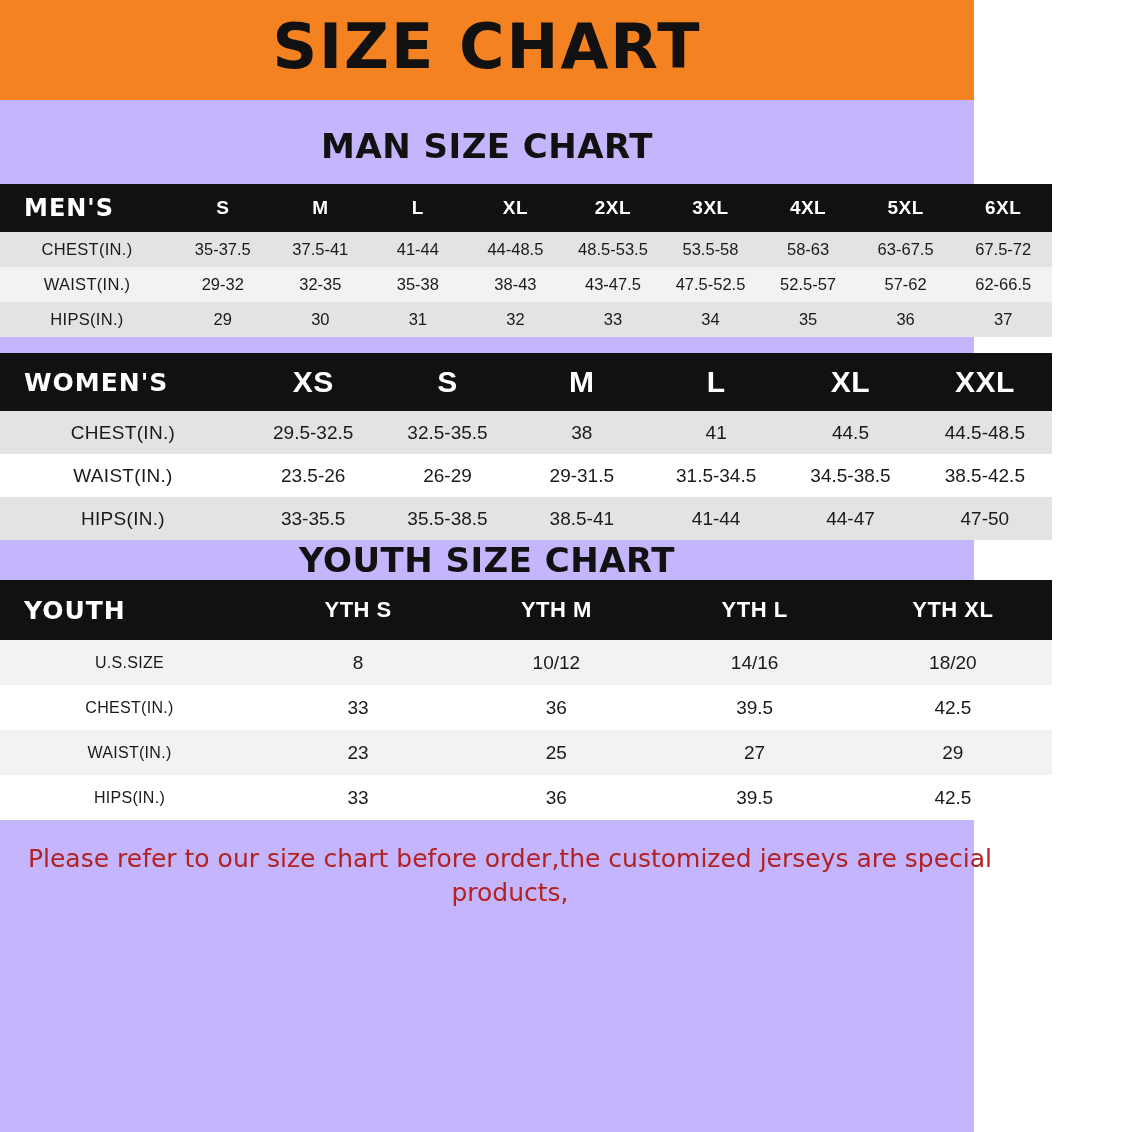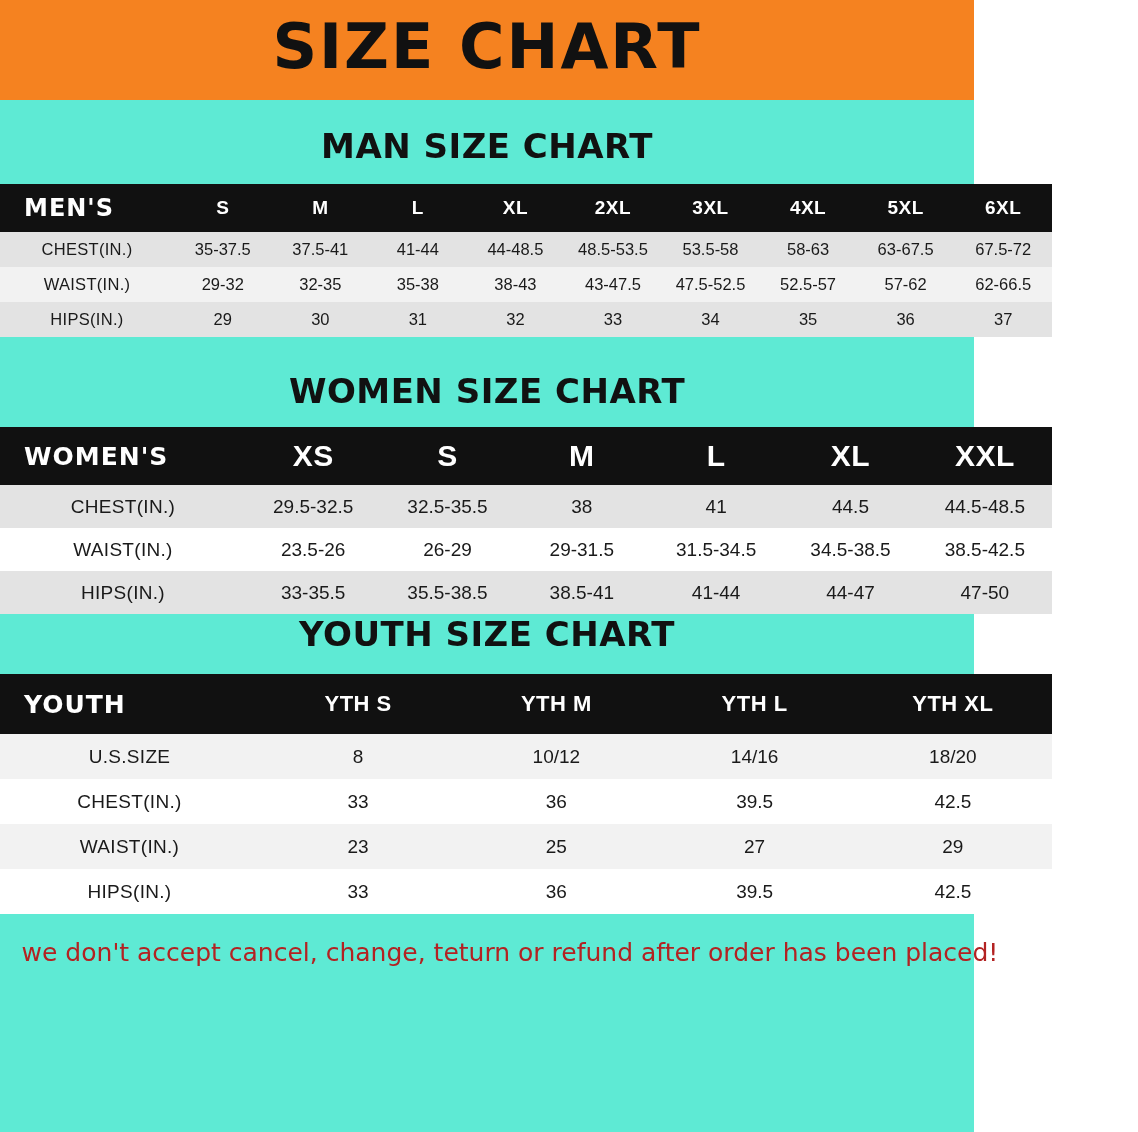--- a/index.html
+++ b/index.html
@@ -10,21 +10,21 @@
     width: 1138px;
     height: 1132px;
     background: #ffffff;
     font-family: "Liberation Sans", sans-serif;
     overflow: hidden;
   }
   .page {
     width: 974px;
     height: 1132px;
     position: relative;
-    background: #5eead4;
+    background: #c4b5fd;
   }
   
   .banner {
     width: 100%;
     height: 100px;
     background: #f58220;
     display: flex;
     align-items: center;
     justify-content: center;
     box-sizing: border-box;
@@ -101,25 +101,25 @@
   #men-table tbody td.rowlabel { font-size: 16.5px; }
 
   
   #women-table { margin-top: 16px; }
   #women-table thead th { height: 58px; font-size: 30px; }
   #women-table thead th.rowlabel { width: 222px; font-size: 25px; }
   #women-table tbody td { height: 43px; font-size: 19px; }
   #women-table tbody td.rowlabel { width: 222px; font-size: 19px; }
 
   
-  #youth-table { margin-top: 20px; }
+  #youth-table { }
   #youth-table thead th { height: 60px; font-size: 22px; }
   #youth-table thead th.rowlabel { width: 235px; font-size: 25px; }
   #youth-table tbody td { height: 45px; font-size: 19px; }
-  #youth-table tbody td.rowlabel { width: 235px; font-size: 19px; }
+  #youth-table tbody td.rowlabel { width: 235px; font-size: 16px; }
 
   
   .note {
     margin: 22px auto 0 auto;
     width: 1020px;
     text-align: center;
     color: #b32222;
     font-size: 25px;
     line-height: 1.35;
     font-family: "DejaVu Sans", sans-serif;
@@ -184,21 +184,20 @@
         <td>32</td>
         <td>33</td>
         <td>34</td>
         <td>35</td>
         <td>36</td>
         <td>37</td>
       </tr>
     </tbody>
   </table>
 
-  <div class="section-title" id="women-title">WOMEN SIZE CHART</div>
   <table class="chart-table" id="women-table">
     <thead>
       <tr>
         <th class="rowlabel">WOMEN'S</th>
         <th>XS</th>
         <th>S</th>
         <th>M</th>
         <th>L</th>
         <th>XL</th>
         <th>XXL</th>
@@ -272,16 +271,16 @@
         <td class="rowlabel">HIPS(IN.)</td>
         <td>33</td>
         <td>36</td>
         <td>39.5</td>
         <td>42.5</td>
       </tr>
     </tbody>
   </table>
 
   <div class="note">
-    <span>we don't accept cancel, change, teturn or refund after order has been placed!</span>
+    <span>Please refer to our size chart before order,the customized jerseys are special products,</span>
   </div>
 
 </div>
 
 </body></html>

